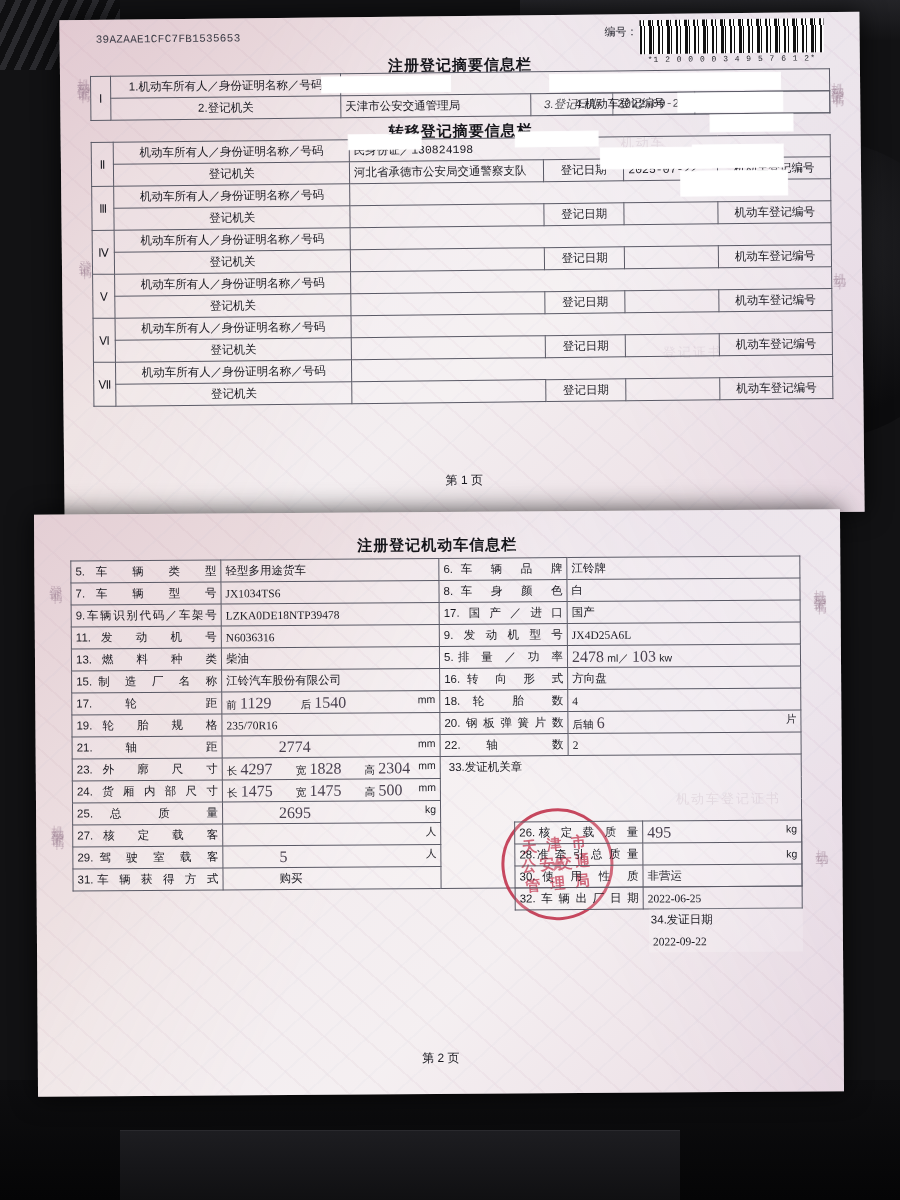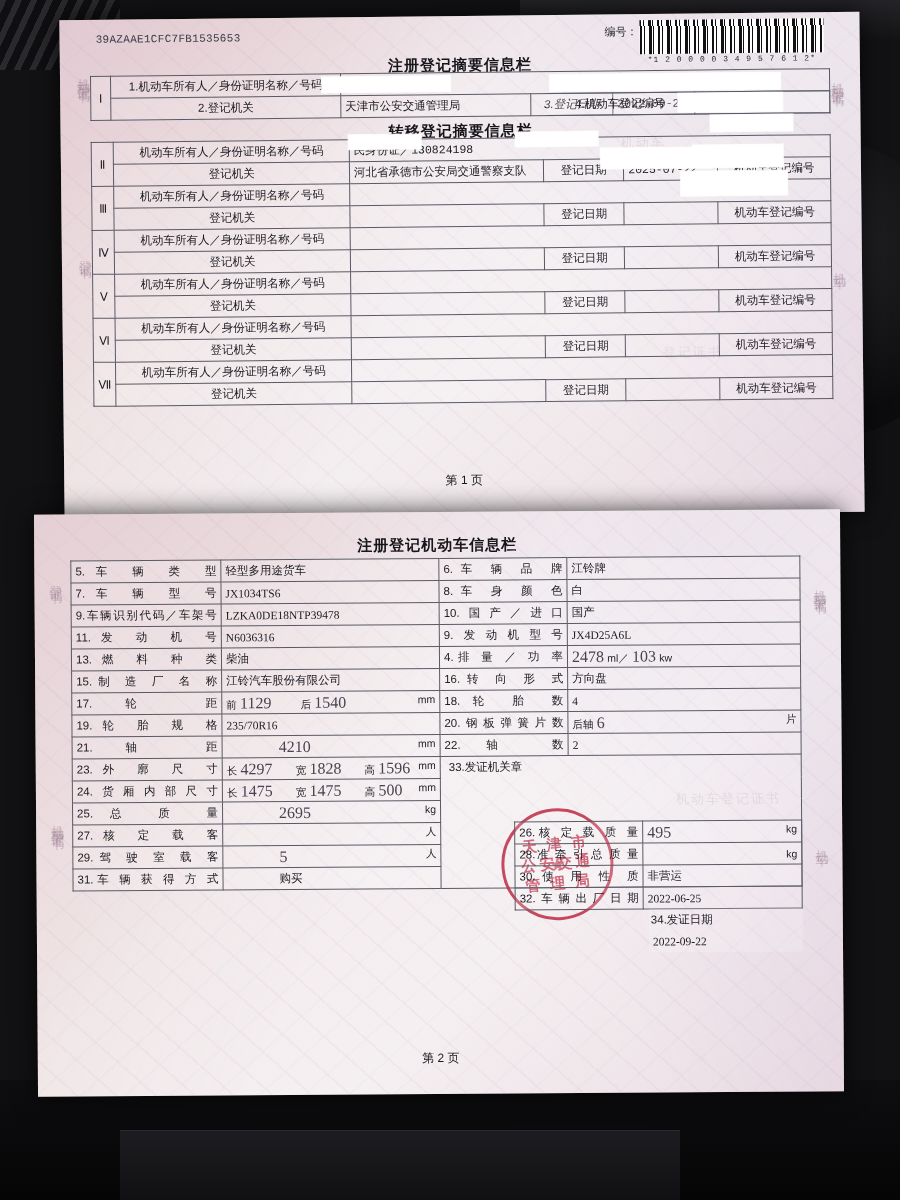--- a/index.html
+++ b/index.html
@@ -343,35 +343,35 @@
       <tr>
         <td class="lbl-sp">7.车  辆  型  号</td>
         <td class="handw">JX1034TS6</td>
         <td class="lbl-sp">8.车 身 颜 色</td>
         <td class="handw">白</td>
       </tr>
 
       <tr>
         <td class="lbl-sp">9.车辆识别代码／车架号</td>
         <td class="handw">LZKA0DE18NTP39478</td>
-        <td class="lbl-sp">10.国产／进口</td>
+        <td class="lbl-sp">17.国产／进口</td>
         <td class="handw">国产</td>
       </tr>
 
       <tr>
         <td class="lbl-sp">11.发  动  机  号</td>
         <td class="handw">N6036316</td>
         <td class="lbl-sp">9.发动机型号</td>
         <td class="handw">JX4D25A6L</td>
       </tr>
 
       <tr>
         <td class="lbl-sp">13.燃  料  种  类</td>
         <td class="handw">柴油</td>
-        <td class="lbl-sp">4.排 量 ／ 功 率</td>
+        <td class="lbl-sp">5.排 量 ／ 功 率</td>
         <td>
           <span class="handw">2478</span>
           <span class="unit">ml／</span>
           <span class="handw">103</span>
           <span class="unit">kw</span>
         </td>
       </tr>
 
       <tr>
         <td class="lbl-sp">15.制 造 厂 名 称</td>
@@ -400,36 +400,36 @@
         <td>
           <span class="unit">后轴</span>
           <span class="handw">6</span>
           <span class="unit" style="float:right;">片</span>
         </td>
       </tr>
 
       <tr>
         <td class="lbl-sp">21.轴            距</td>
         <td>
-          <span class="handw" style="margin-left:52px;">4210</span>
+          <span class="handw" style="margin-left:52px;">2774</span>
           <span class="unit" style="float:right;">mm</span>
         </td>
         <td class="lbl-sp">22.轴      数</td>
         <td class="handw">2</td>
       </tr>
 
       <tr>
         <td class="lbl-sp">23.外  廓  尺  寸</td>
         <td>
           <span class="unit">长</span>
           <span class="handw">4297</span>
           <span class="unit" style="margin-left:20px;">宽</span>
           <span class="handw">1828</span>
           <span class="unit" style="margin-left:20px;">高</span>
-          <span class="handw">1596</span>
+          <span class="handw">2304</span>
           <span class="unit" style="float:right;">mm</span>
         </td>
         <td class="lbl" colspan="2" rowspan="6" style="vertical-align:top; position:relative;">
           <div style="text-align:left; padding:3px 0 0 4px;">33.发证机关章</div>
           <div class="seal" style="left:60px; top:52px;">
             <div class="seal-inner">
               <div>天 津 市</div>
               <div>公安交通</div>
               <div>管 理 局</div>
             </div>

